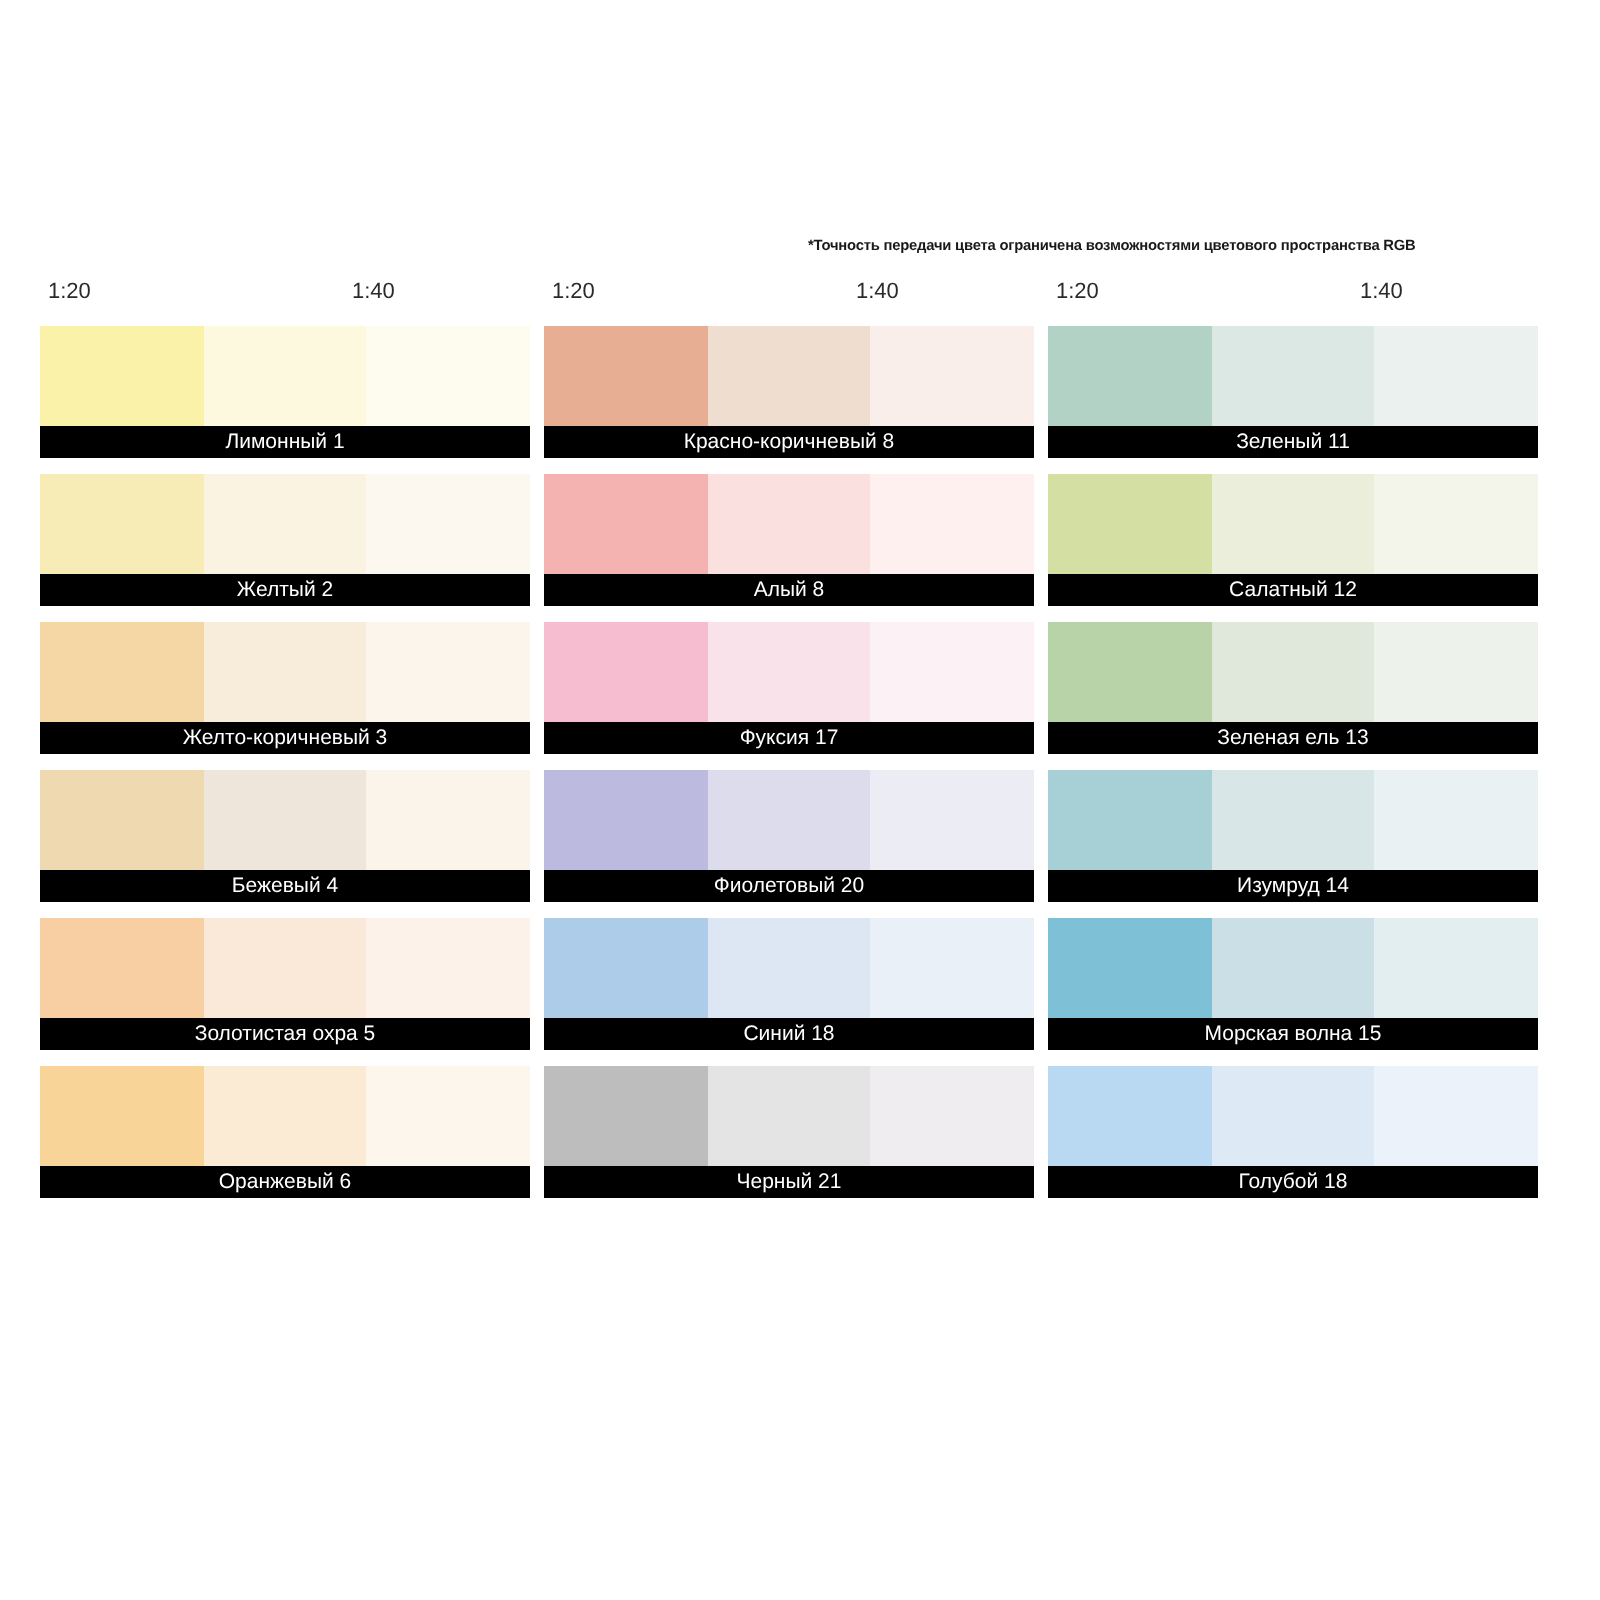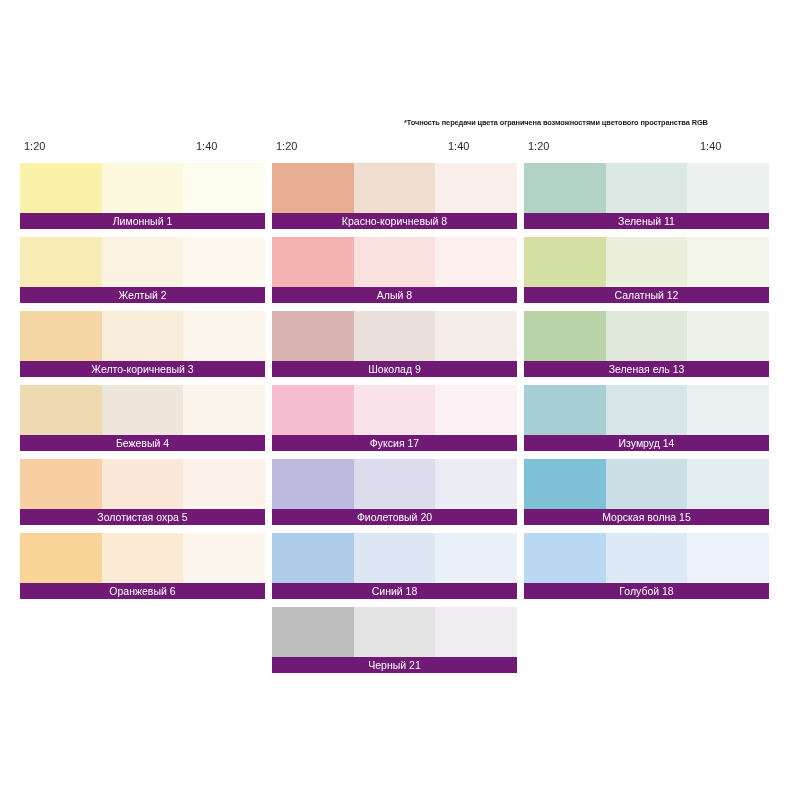--- a/index.html
+++ b/index.html
@@ -57,21 +57,21 @@
     position: absolute;
     top: 0;
     width: 81px;
     text-align: left;
     font-size: 11px;
     color: #2b2b2b;
     font-family: "Liberation Sans", sans-serif;
   }
   .ratio-label.r0 { left: 4px; }
   .ratio-label.r1 { left: 83px; margin-top: 48px; }
-  .ratio-label.r2 { left: 176px; }
+  .ratio-label.r2 { left: 156px; }
 
   
   .swatch-row {
     position: relative;
     width: 245px;
     height: 66px;
     margin-bottom: 8px;
   }
   .swatch-strip {
     position: absolute;
@@ -84,21 +84,21 @@
   .swatch {
     flex: 1 1 0;
     height: 50px;
   }
   .label-bar {
     position: absolute;
     left: 0;
     top: 50px;
     width: 245px;
     height: 16px;
-    background: #701a75;
+    background: #000000;
     color: #ffffff;
     font-size: 10.5px;
     line-height: 16px;
     text-align: center;
     white-space: nowrap;
     overflow: hidden;
     font-family: "Liberation Sans", sans-serif;
   }
 </style>
 </head>
@@ -188,28 +188,20 @@
 
     <div class="swatch-row">
       <div class="swatch-strip">
         <div class="swatch" style="background: rgb(244, 179, 176);"></div>
         <div class="swatch" style="background: rgb(250, 224, 222);"></div>
         <div class="swatch" style="background: rgb(253, 240, 239);"></div>
       </div>
       <div class="label-bar">Алый 8</div>
     </div>
 
-    <div class="swatch-row">
-      <div class="swatch-strip">
-        <div class="swatch" style="background: rgb(217, 178, 178);"></div>
-        <div class="swatch" style="background: rgb(235, 223, 219);"></div>
-        <div class="swatch" style="background: rgb(245, 237, 234);"></div>
-      </div>
-      <div class="label-bar">Шоколад 9</div>
-    </div>
 
     <div class="swatch-row">
       <div class="swatch-strip">
         <div class="swatch" style="background: rgb(246, 189, 209);"></div>
         <div class="swatch" style="background: rgb(250, 226, 234);"></div>
         <div class="swatch" style="background: rgb(252, 241, 244);"></div>
       </div>
       <div class="label-bar">Фуксия 17</div>
     </div>
 

